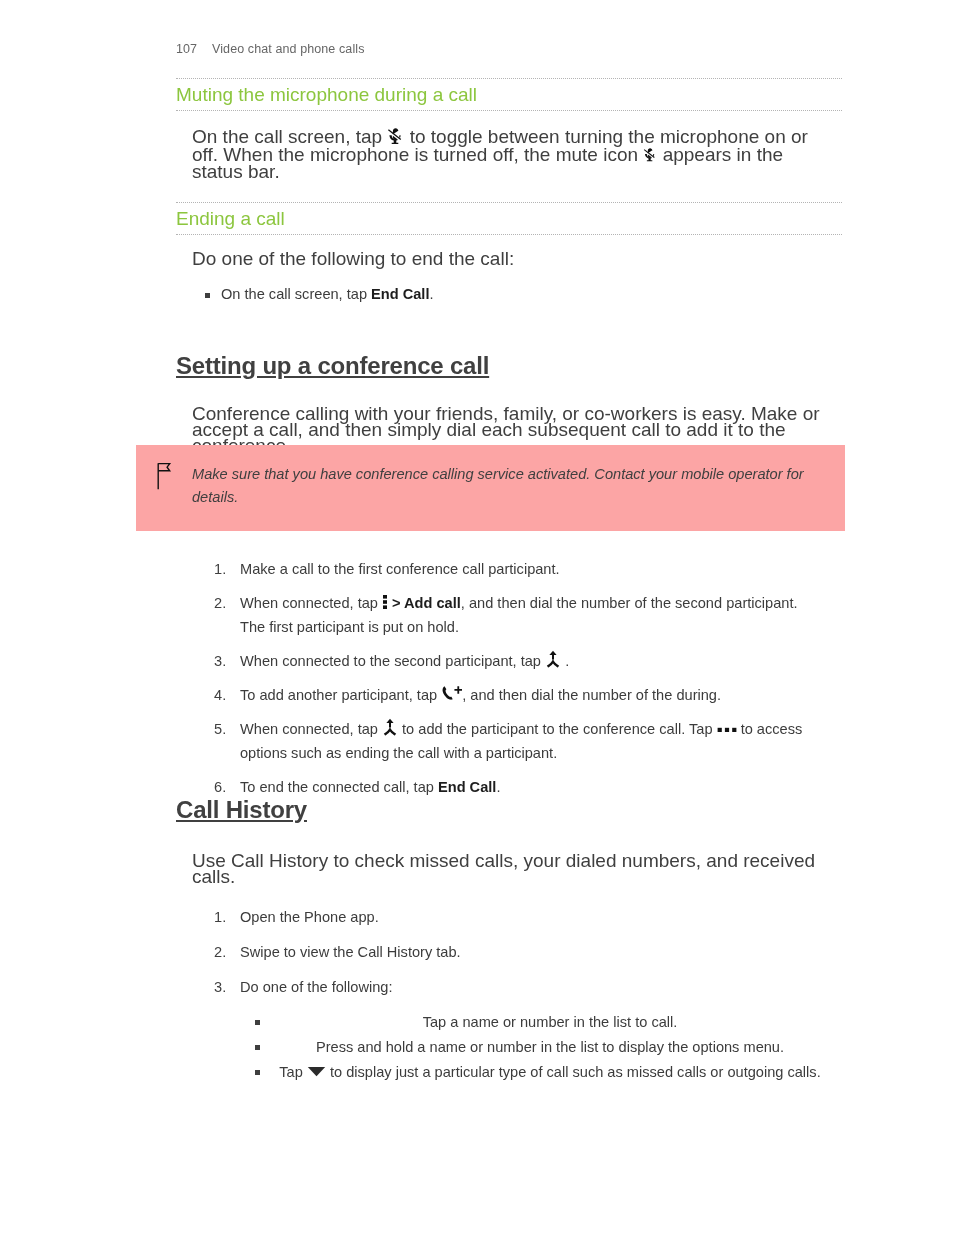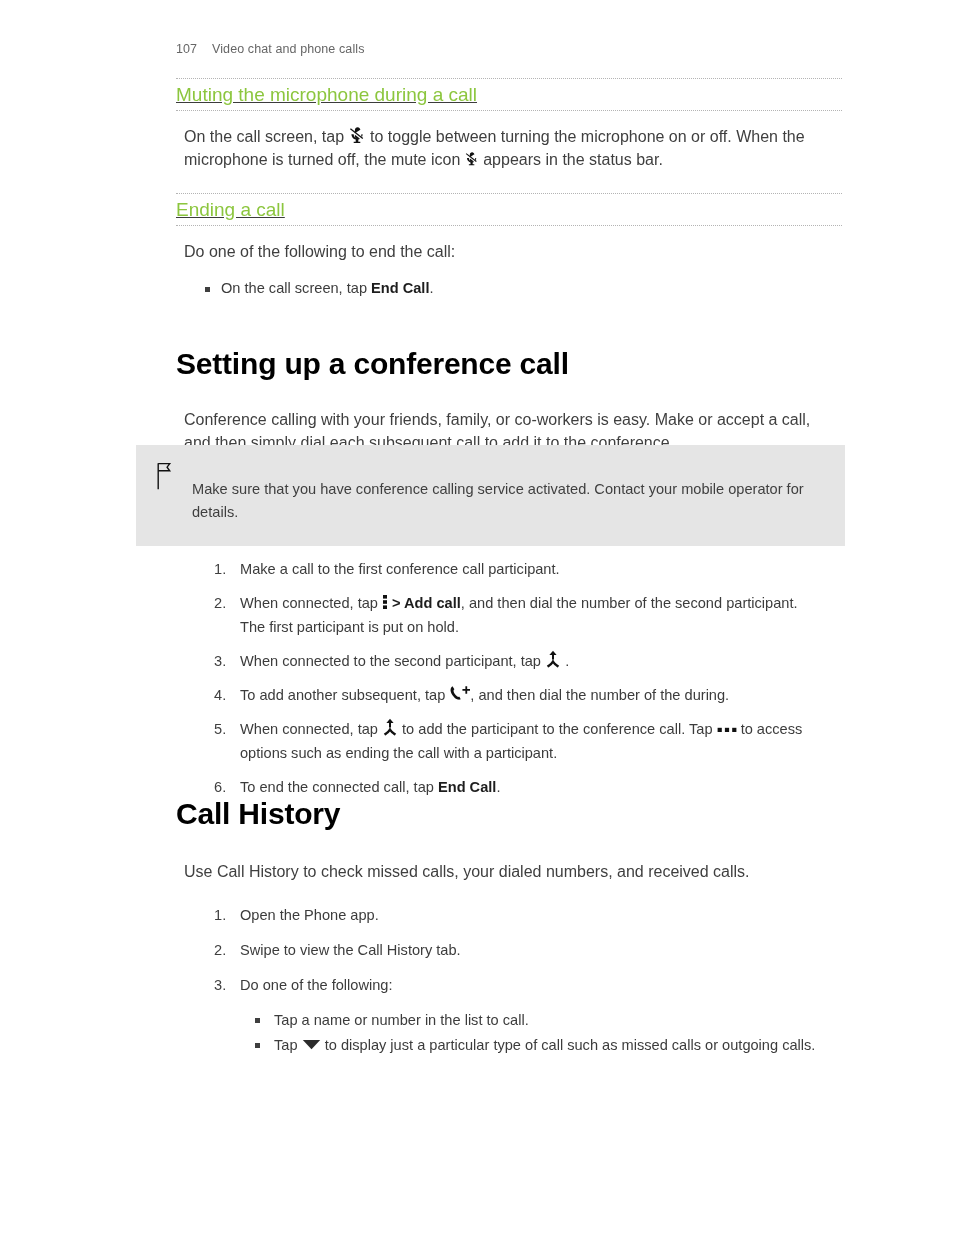--- a/index.html
+++ b/index.html
@@ -43,45 +43,45 @@
     top: 78px;
     width: 666px;
   }
 
   
   .h2-block {
     border-top: 1px dotted #b4b4b4;
     border-bottom: 1px dotted #b4b4b4;
     padding: 4px 0 3px 0;
     margin: 0 0 14px 0;
-    text-decoration: underline;
   }
   .h2 {
     font-size: 19px;
     font-weight: normal;
     color: #8cc63e;
     line-height: 1.25;
     margin: 0;
   }
 
   
   .h1 {
-    font-size: 30px;
+    font-size: 24px;
     font-weight: bold;
-    color: #000000;
+    color: #404040;
     margin: 0;
     line-height: 1.2;
     letter-spacing: -0.2px;
+    text-decoration: underline;
   }
 
   
   p.body {
-    font-size: 16px;
-    line-height: 23px;
-    margin: 8px;
+    font-size: 19px;
+    line-height: 16px;
+    margin: 16px;
     color: #3f3f3f;
   }
 
   .strong {
     font-weight: bold;
     color: #1d1d1d;
   }
 
   
   ul.bullets {
@@ -131,20 +131,21 @@
     color: #3f3f3f;
   }
   ol.steps.tight > li {
     margin-bottom: 10px;
   }
 
   ul.sub-bullets {
     list-style: none;
     margin: 12px 0 0 0;
     padding: 0;
+    text-align: center;
   }
   ul.sub-bullets > li {
     position: relative;
     padding-left: 34px;
     font-size: 14.6px;
     line-height: 23px;
     margin-bottom: 2px;
   }
   ul.sub-bullets > li::before {
     content: "";
@@ -152,24 +153,25 @@
     left: 15px;
     top: 9px;
     width: 5px;
     height: 5px;
     background: #3f3f3f;
   }
 
   
   .note-box {
     position: relative;
-    background: #e5e5e5;
-    margin: 0;
-    padding: 33px 28px 22px 56px;
+    background: #fca5a5;
+    margin: 0;
+    padding: 18px 28px 22px 56px;
     box-sizing: border-box;
+    font-style: italic;
   }
   .note-box .flag {
     position: absolute;
     left: 20px;
     top: 16px;
   }
   .note-box p {
     margin: 0;
     font-size: 14.6px;
     line-height: 23px;
@@ -260,21 +262,21 @@
             </svg></span><span class="sp"> </span><span class="strong">&gt; Add call</span><span>, and then dial the number of the second participant. The first participant is put on hold.</span></li>
 
       <li><span>When connected to the second participant, tap</span><span class="sp"> </span><span class="icon" style="vertical-align:-5px"><svg width="16" height="21" viewBox="0 0 16 21">
               <g fill="#111">
                 <path d="M8 0.8l3.6 4.2h-7.2z"></path>
                 <path d="M7 4.2h2v5.4h-2z"></path>
                 <path d="M8 8.6c0 0-0.2 2.4-2.6 4.3-2.2 1.8-3.6 2.6-3.6 2.6l1.3 2.1c0 0 1.7-1 3.6-2.6 0.7-0.6 1.1-1.1 1.3-1.4 0.2 0.3 0.6 0.8 1.3 1.4 1.9 1.6 3.6 2.6 3.6 2.6l1.3-2.1c0 0-1.4-0.8-3.6-2.6-2.4-1.9-2.6-4.3-2.6-4.3z"></path>
               </g>
             </svg></span><span class="sp"> </span><span>.</span></li>
 
-      <li><span>To add another subsequent, tap</span><span class="sp"> </span><span class="icon" style="vertical-align:-3px"><svg width="21" height="18" viewBox="0 0 22 19">
+      <li><span>To add another participant, tap</span><span class="sp"> </span><span class="icon" style="vertical-align:-3px"><svg width="21" height="18" viewBox="0 0 22 19">
               <g fill="#111">
                 <path d="M3.6 1.4c-0.9 0.6-1.6 1.5-1.9 2.6-0.5 1.9 0.2 4.3 1.9 6.8 1.7 2.5 3.7 4.1 5.6 4.6 1.1 0.3 2.2 0.2 3.1-0.3l-1.4-2.6c-0.5 0.2-1 0.2-1.5 0-1-0.3-2.2-1.3-3.3-2.9-1.1-1.6-1.5-3-1.3-4 0.1-0.5 0.4-0.9 0.8-1.2z"></path>
                 <path d="M17.2 1.2h1.9v3.1h3.1v1.9h-3.1v3.1h-1.9v-3.1h-3.1v-1.9h3.1z"></path>
               </g>
             </svg></span><span>, and then dial the number of the during.</span></li>
 
       <li><span>When connected, tap</span><span class="sp"> </span><span class="icon" style="vertical-align:-5px"><svg width="16" height="21" viewBox="0 0 16 21">
               <g fill="#111">
                 <path d="M8 0.8l3.6 4.2h-7.2z"></path>
                 <path d="M7 4.2h2v5.4h-2z"></path>
@@ -297,20 +299,21 @@
 
     <p class="body" style="margin-top:28px;">Use Call History to check missed calls, your dialed numbers, and received calls.</p>
 
     <ol class="steps" style="margin-top:20px;">
       <li style="margin-bottom:11px;"><span>Open the Phone app.</span></li>
       <li style="margin-bottom:11px;"><span>Swipe to view the Call History tab.</span></li>
       <li>
         <span>Do one of the following:</span>
         <ul class="sub-bullets">
           <li><span>Tap a name or number in the list to call.</span></li>
+          <li><span>Press and hold a name or number in the list to display the options menu.</span></li>
           <li><span>Tap</span><span class="sp"> </span><span class="icon" style="vertical-align:0px"><svg width="19" height="11" viewBox="0 0 19 11">
                   <path fill="#2b2b2b" d="M0.8 1h17.4l-8.7 9.2z"></path>
                 </svg></span><span class="sp"> </span><span>to display just a particular type of call such as missed calls or outgoing calls.</span></li>
         </ul>
       </li>
     </ol>
   </div>
 
 </div>
 

